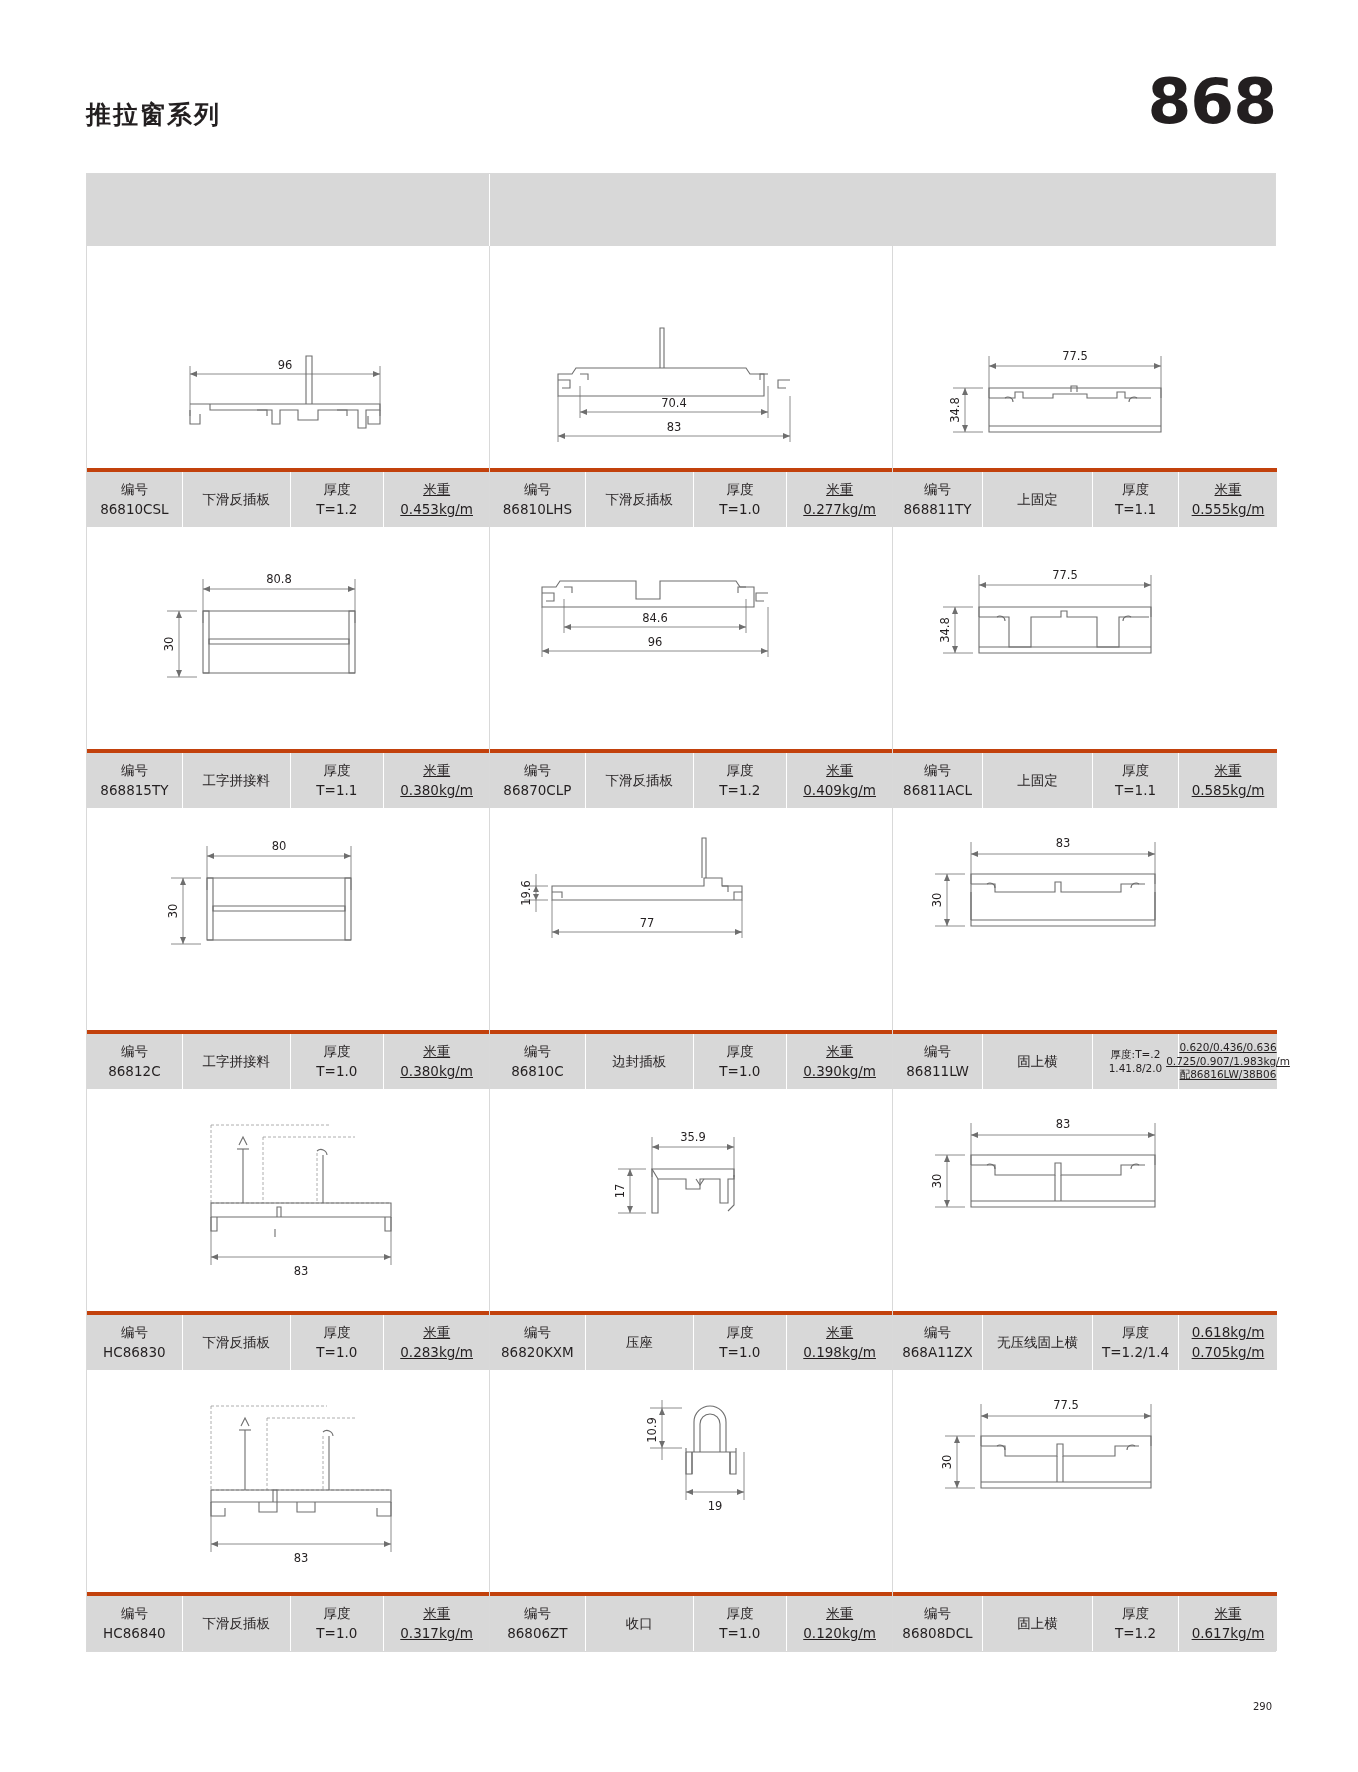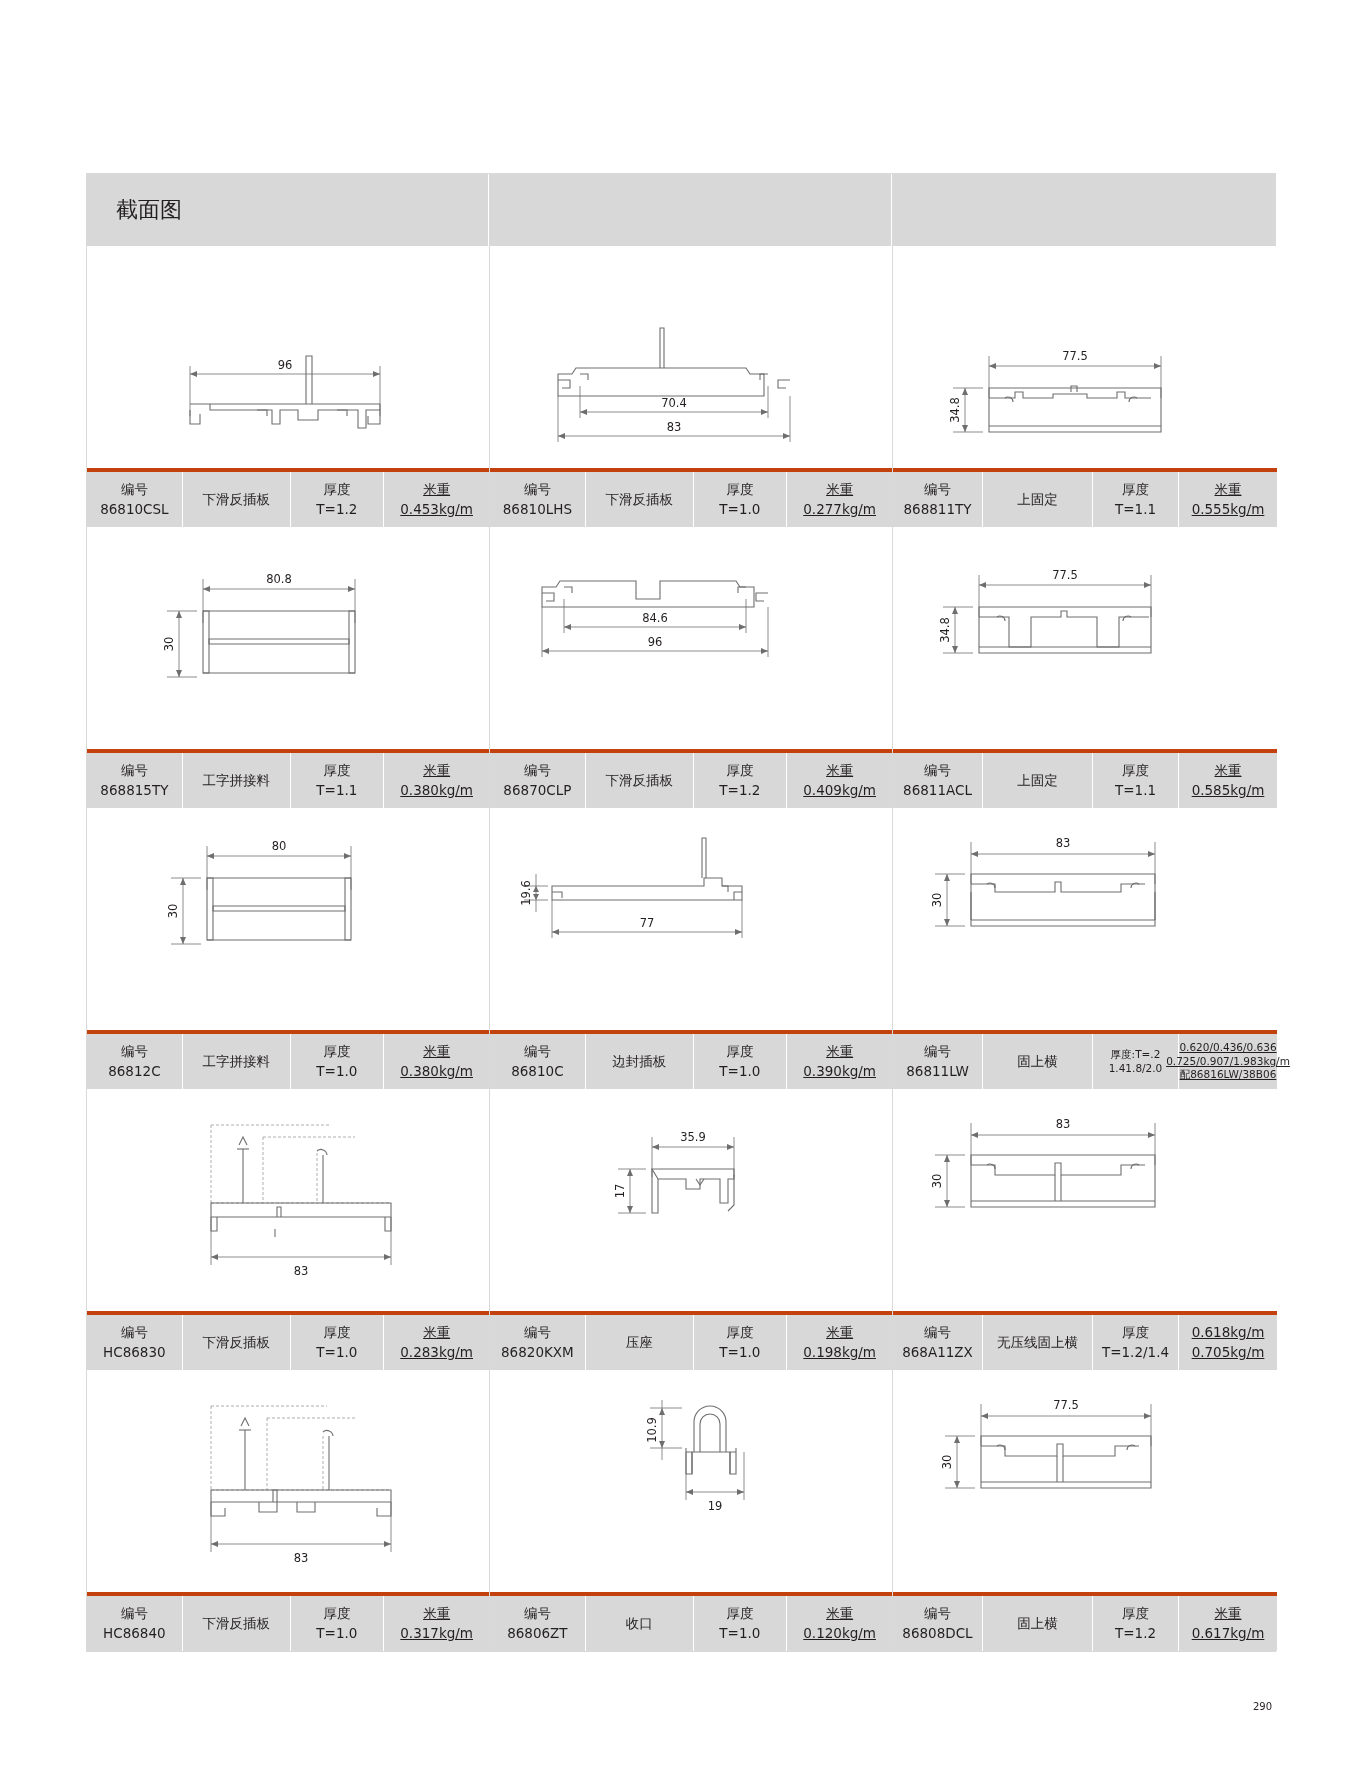--- a/index.html
+++ b/index.html
@@ -144,27 +144,28 @@
   .dwg { stroke: #6e6e6e; fill: none; stroke-width: 1.1; }
   .dim { stroke: #6e6e6e; stroke-width: 0.8; fill: none; }
   .dimtxt { font-family: "DejaVu Sans", sans-serif; font-size: 11.5px; fill: #231f20; }
   .dash { stroke: #9a9a9a; stroke-width: 0.8; stroke-dasharray: 3 2; fill: none; }
 </style>
 </head>
 <body>
 
 <div class="page">
 
+  <div class="page-header">
+    <div class="header-title">推拉窗系列</div>
+    <div class="header-number">868</div>
+  </div>
 
   <div class="grid">
 
     <div class="band">
-      <div class="band-cell c1">
-        <span class="band-title">截面图</span>
-      </div>
       <div class="band-cell c2"></div>
       <div class="band-cell c3"></div>
     </div>
 
     <div class="row">
 
       <div class="col">
         <div class="figure">
           <svg width="403" height="222" viewBox="0 0 403 222">
             <g class="dim">

